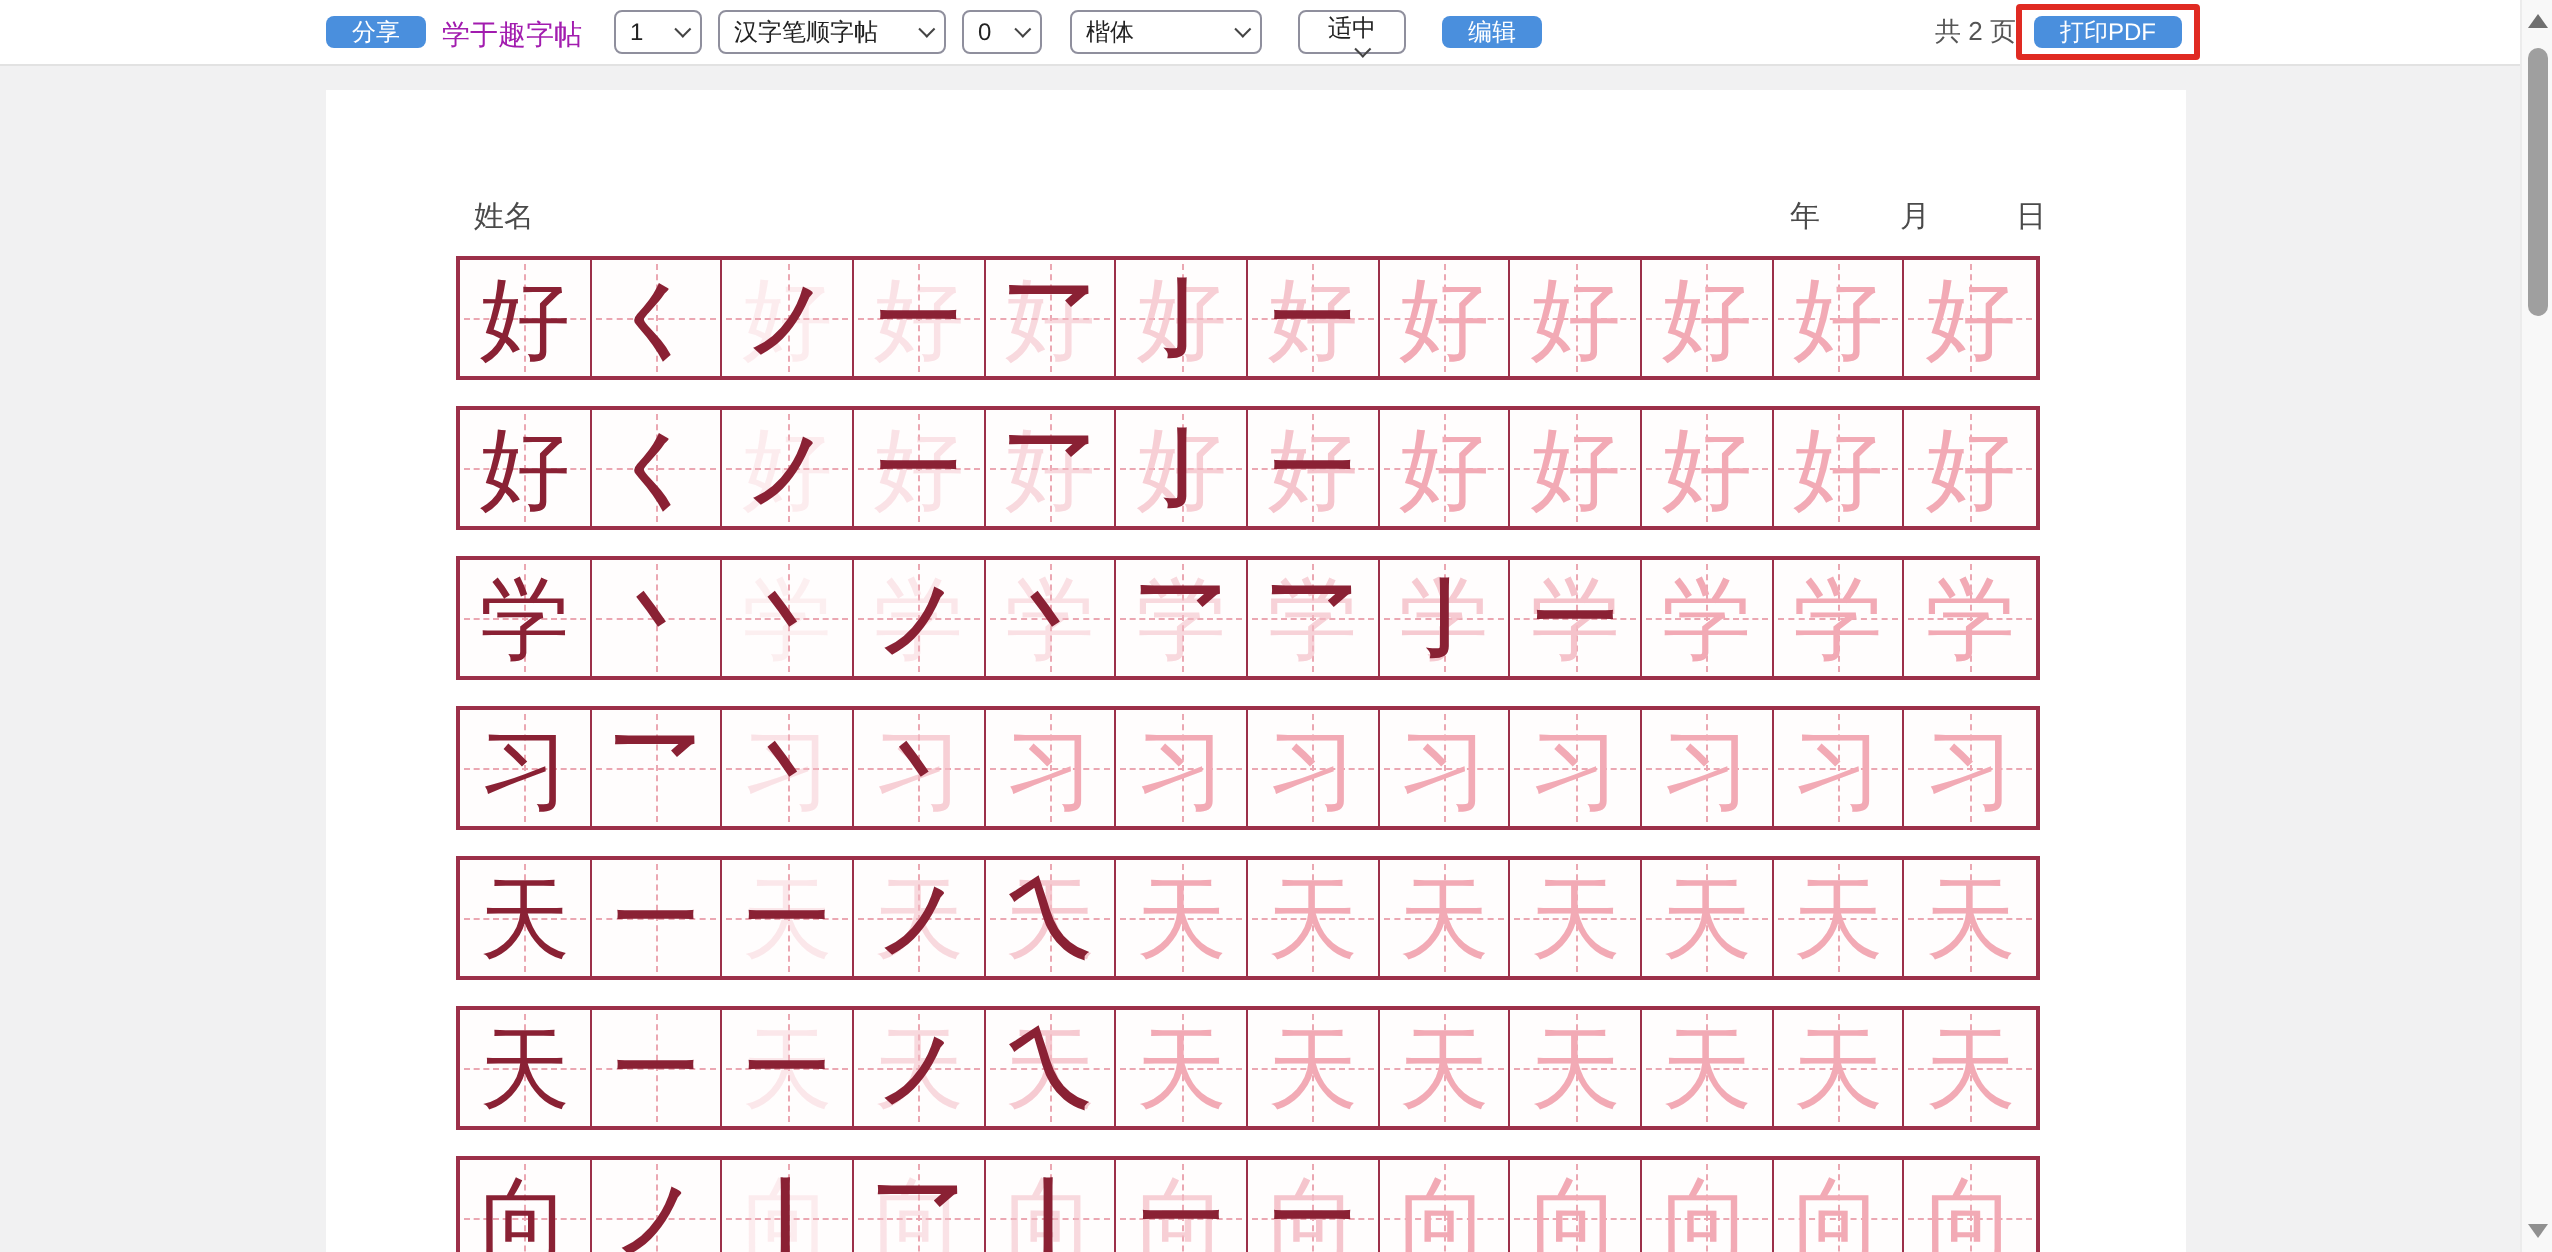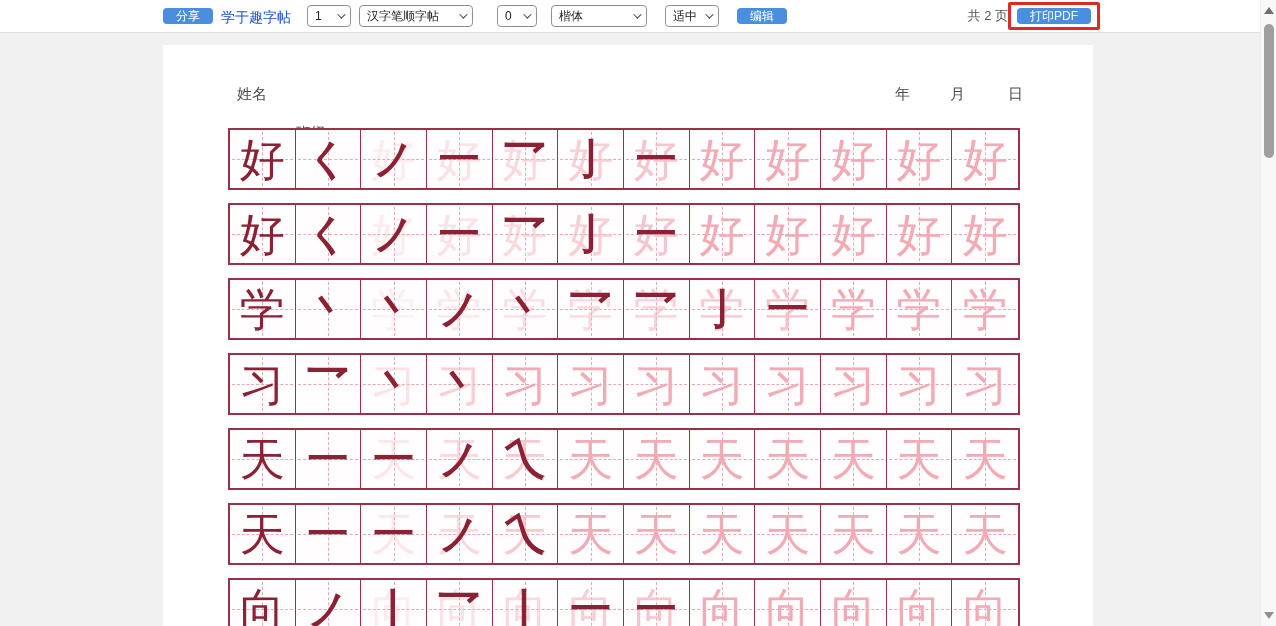--- a/index.html
+++ b/index.html
@@ -14,52 +14,52 @@
   .toolbar {
     position:absolute; top:0; left:0; right:16px; height:33px;
     background:#ffffff; border-bottom:1px solid #e2e2e2;
     display:flex; align-items:center; padding-left:163px; padding-right:160px;
   }
   .btn {
     background:#4a8fdd; color:#fff; border:none; border-radius:4px;
     font-size:12px; line-height:1; padding:2px 13px; cursor:pointer;
     font-family:"Liberation Sans", sans-serif; white-space:nowrap;
   }
-  .app-title { font-size:14px; color:#1d4ed8; margin:4px 16px 0 8px; white-space:nowrap; }
+  .app-title { font-size:14px; color:#a21caf; margin:4px 16px 0 8px; white-space:nowrap; }
   .sel {
     height:22px; border:1px solid #8f8f9d; border-radius:4px; background:#fff;
     display:inline-flex; align-items:center; justify-content:space-between;
     padding:0 7px; font-size:12px; color:#222; cursor:pointer; white-space:nowrap;
   }
   .chev {
     width:6px; height:6px; border-right:1.4px solid #444; border-bottom:1.4px solid #444;
     transform:rotate(45deg) translateY(-2px); margin-left:7px; flex:0 0 auto;
   }
   .sel.w-size { width:44px; margin-right:8px; }
-  .sel.w-template { width:114px; margin-right:24px; }
+  .sel.w-template { width:114px; margin-right:8px; }
   .sel.w-zero { width:40px; margin-right:14px; }
   .sel.w-font { width:96px; margin-right:18px;text-align:right; }
-  .sel.w-density { width:54px; margin-right:18px; }
+  .sel.w-density { width:54px; margin-right:18px;flex-direction:column; }
   .toolbar-right { margin-left:auto; display:flex; align-items:center; }
   .page-count { font-size:13px; color:#555; white-space:nowrap; }
   .highlight-box {
     border:3px solid #e02a22; border-radius:2px; padding:3px 6px;
     display:flex; align-items:center;
   }
 
   
   .canvas {
     position:absolute; top:34px; left:0; right:16px; bottom:0;
     background:#f1f1f2; overflow:hidden;
   }
   .paper {
     position:absolute; left:163px; top:11px; width:930px; height:1200px;
     background:#ffffff;
   }
-  .sheet-header { position:absolute; top:40px; left:0; width:100%; height:20px; }
+  .sheet-header { position:absolute; top:54px; left:0; width:100%; height:20px; }
   .sheet-label { position:absolute; font-size:15px; color:#4a4a4a; white-space:nowrap; }
   .lbl-name  { left:74px; }
   .lbl-class { left:133px;margin-top:39px; }
   .lbl-year  { left:732px; }
   .lbl-month { left:787px; }
   .lbl-day   { left:845px; }
 
   
   .grid { position:absolute; left:65px; top:83px; width:792px; }
   .grid-row {

